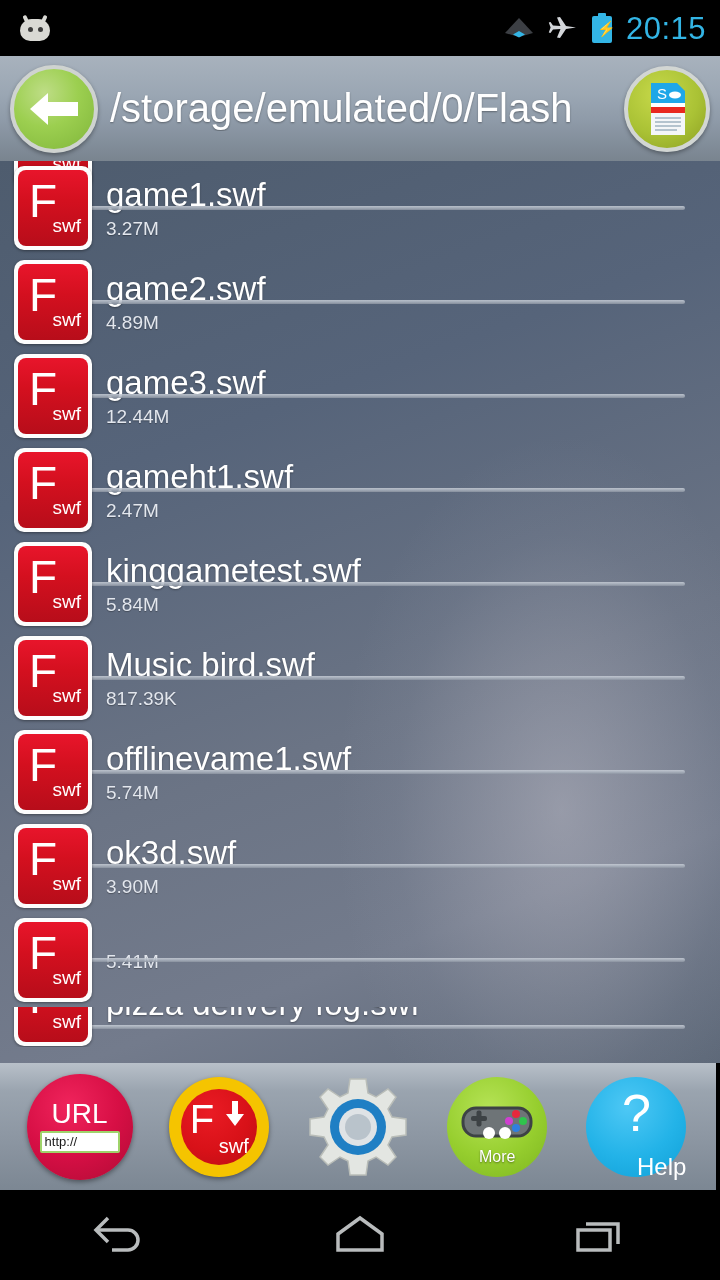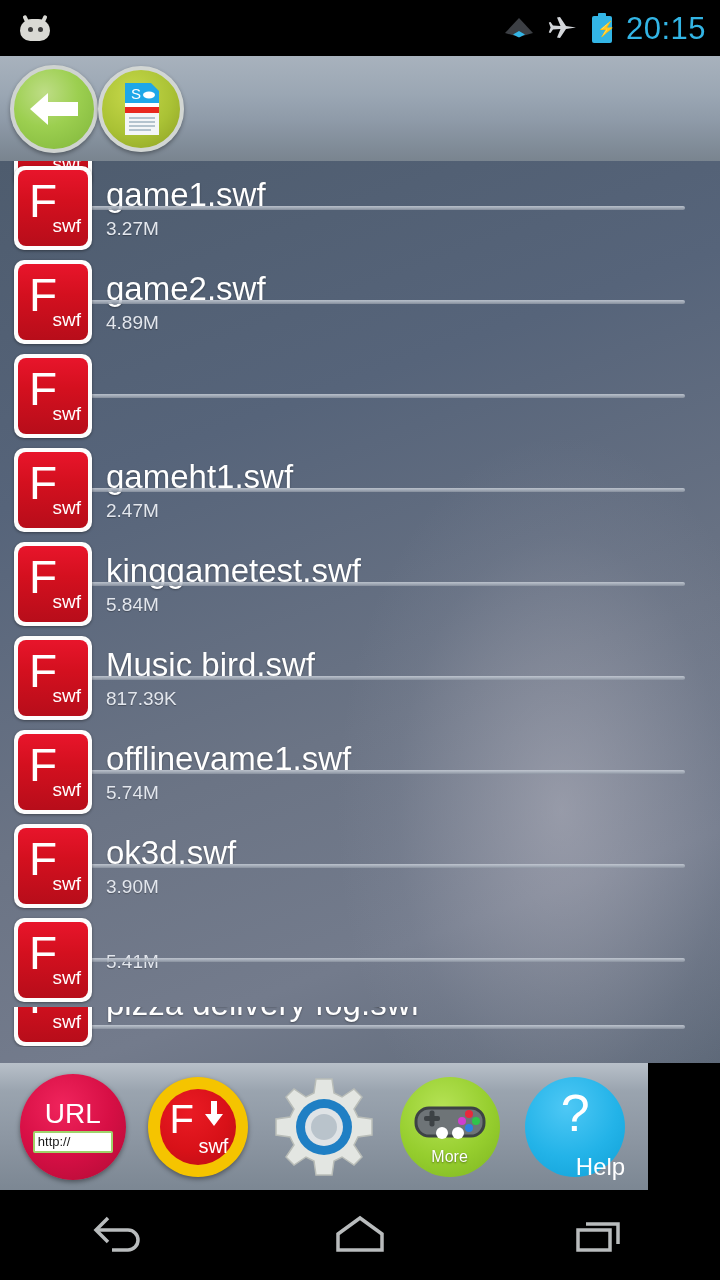--- a/index.html
+++ b/index.html
@@ -131,21 +131,21 @@
   .fsize {
     color:#e3e7ee; font-size:19px; line-height:24px; margin-top:3px;
     text-shadow:0 1px 1px rgba(0,0,0,0.3);
   }
   .row.clipped { height:40px; overflow:hidden; }
   .row.clipped .file-icon { margin-top:-46px; }
   .row.clipped .row-text { margin-top:-46px; }
 
   
   .toolbar {
-    position:absolute; top:1063px; left:0; width:648px; height:127px;
+    position:absolute; top:1063px; left:0; width:716px; height:127px;
     background:linear-gradient(180deg,#b8c0c9 0%,#9aa4af 22%,#8c96a2 60%,#7c8793 100%);
     display:flex; align-items:center; justify-content:space-around;
     padding:0 10px;
   }
   .tb-btn { width:118px; height:110px; position:relative;
     display:flex; align-items:center; justify-content:center; }
 
   .url-circle {
     width:106px; height:106px; border-radius:50%;
     background:radial-gradient(circle at 40% 30%, #f0245c 0%, #d70f45 50%, #b00b35 100%);
@@ -245,20 +245,21 @@
       <div class="sb-clock">20:15</div>
     </div>
   </div>
 
   <div class="header">
     <div class="back-btn">
       <svg class="back-arrow" viewBox="0 0 52 36">
         <path d="M20 2 L20 11 L50 11 L50 25 L20 25 L20 34 L2 18 Z" fill="#ffffff"></path>
       </svg>
     </div>
+    <div class="path-text">/storage/emulated/0/Flash</div>
     <div class="sd-btn">
       <div class="sd-card">
         <svg width="44" height="56" viewBox="0 0 44 56">
           <path d="M6 2 H32 L40 10 V54 H6 Z" fill="#1ea7e8"></path>
           <path d="M6 22 H40 V26 H6 Z" fill="#ffffff"></path>
           <path d="M6 26 H40 V32 H6 Z" fill="#e8281e"></path>
           <path d="M6 32 H40 V54 H6 Z" fill="#f4f6f8"></path>
           <path d="M10 37 H36 M10 41 H36 M10 45 H36 M10 49 H32" stroke="#9fb2c0" stroke-width="1.4"></path>
           <text x="12" y="18" font-family="Liberation Sans, sans-serif" font-size="15" fill="#ffffff">S</text>
           <ellipse cx="30" cy="14" rx="6" ry="3.4" fill="#ffffff"></ellipse>
@@ -307,20 +308,24 @@
             <div class="fsize">4.89M</div>
           </div>
         </div>
         <div class="row">
           <div class="divider"></div>
           <div class="file-icon">
             <div class="inner">
               <span class="f-letter">F</span>
               <span class="swf-letter">swf</span>
             </div>
+          </div>
+          <div class="row-text">
+            <div class="fname">game3.swf</div>
+            <div class="fsize">12.44M</div>
           </div>
         </div>
         <div class="row">
           <div class="divider"></div>
           <div class="file-icon">
             <div class="inner">
               <span class="f-letter">F</span>
               <span class="swf-letter">swf</span>
             </div>
           </div>

